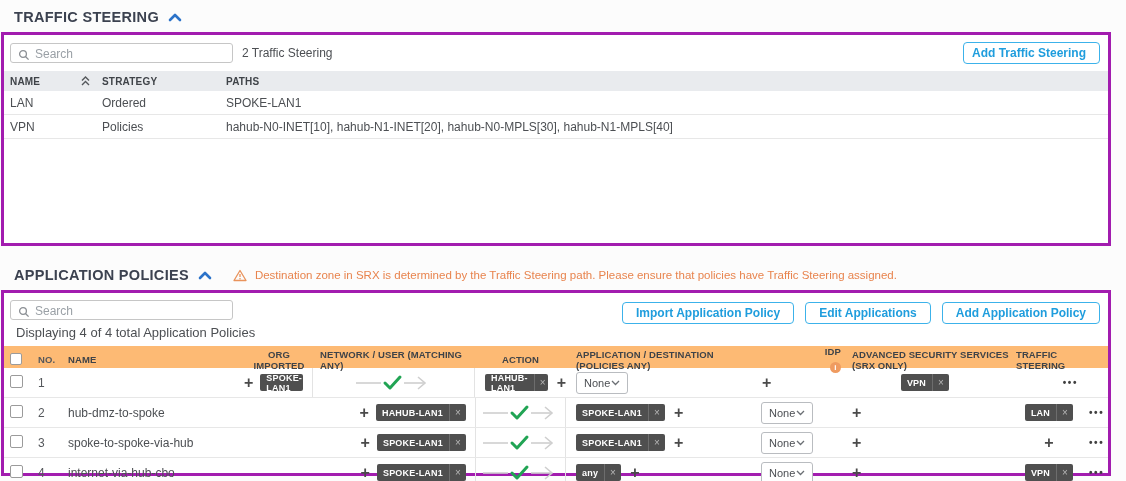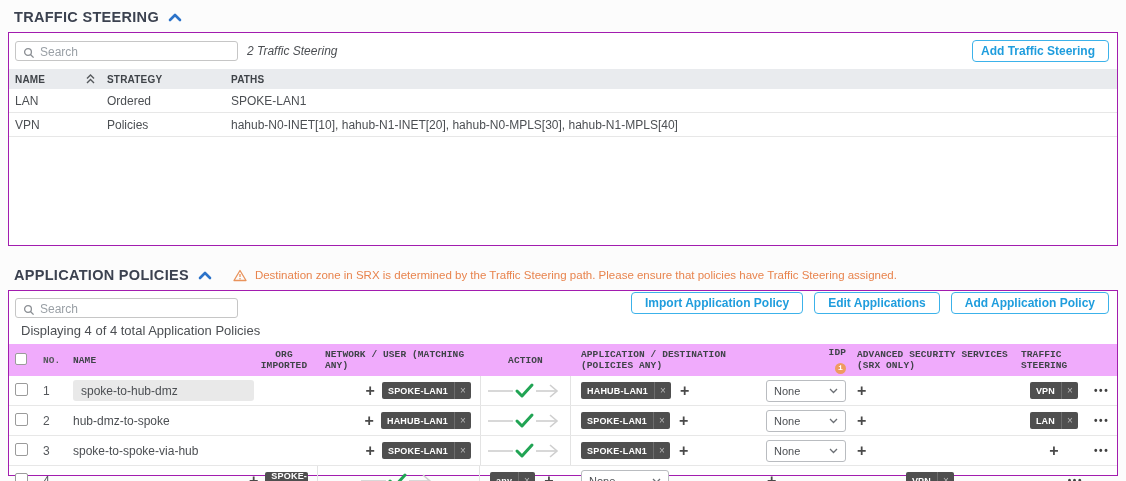--- a/index.html
+++ b/index.html
@@ -10,43 +10,43 @@
     color: #4c4f53;
     padding-top: 7px;
   }
   .section-title {
     display: flex; align-items: center; gap: 9px;
     padding: 2px 0 7px 14px;
     font-size: 14.5px; font-weight: bold; color: #3c4250; letter-spacing: .3px;
   }
   .panel {
     background: #fff;
-    border: 1px solid #a21caf;
-    margin: 0 8px;
+    border: 3px solid #a21caf;
+    margin: 0 1px;
     width: 1110px;
     position: relative;
   }
   #ts-panel { height: 214px; }
   #ap-panel { height: 186px; }
 
   
   .toolbar { display: flex; align-items: center; padding: 7px 8px 7px 6px; }
   .searchbox {
     position: relative; width: 223px; height: 20px;
     border: 1px solid #c6c6c6; border-radius: 3px; background: #fff;
   }
   .searchbox input {
     border: none; outline: none; background: transparent;
     width: 100%; height: 100%; padding-left: 24px;
     font-size: 12px; color: #4c4f53;
     font-family: "Liberation Sans", sans-serif;
   }
   .searchbox input::placeholder { color: #9aa0a6; }
   .search-icon { position: absolute; left: 7px; top: 3px; }
-  .count-label { margin-left: 9px; font-size: 12px; color: #4c4f53; font-style: italic; }
+  .count-label { margin-left: 9px; font-size: 12px; color: #4c4f53; }
   .btn {
     background: #fff; border: 1px solid #3cb2ea; color: #1f9ddd;
     border-radius: 4px; font-size: 12px; font-weight: bold;
     padding: 4px 13px; height: 22px; line-height: 13px; cursor: pointer;
     font-family: "Liberation Sans", sans-serif; white-space: nowrap;
   }
   .toolbar .btn { margin-left: auto; padding-left: 8px; }
 
   
   .ts-grid { display: grid; grid-template-columns: 92px 124px 1fr; align-items: center; }
@@ -54,31 +54,31 @@
   .ts-head .cell, .ts-row .cell { padding-left: 6px; }
   .ts-head .name-cell { display: flex; align-items: center; }
   .sort-icon { margin-left: auto; margin-right: 6px; display: inline-flex; }
   .ts-row { height: 24px; border-bottom: 1px solid #e7e7e7; font-size: 12px; color: #4c4f53; }
 
   
   .warn-wrap { display: inline-flex; align-items: center; gap: 8px; margin-left: 12px; }
   .warn-text { font-size: 11.5px; font-weight: normal; color: #e8844e; letter-spacing: 0; }
 
   .ap-toolbar { position: relative; padding: 7px 8px 0 6px; }
-  .ap-buttons { position: absolute; right: 8px; top: 1px; display: flex; gap: 11px; border-radius: 7px; }
+  .ap-buttons { position: absolute; right: 8px; top: 9px; display: flex; gap: 11px; border-radius: 7px; }
   .summary { font-size: 13px; color: #4c4f53; padding: 5px 0 6px 6px; }
 
   .ap-grid {
     display: grid;
     grid-template-columns: 26px 30px 184px 68px 163px 91px 185px 90px 168px 80px 1fr;
     align-items: center;
   }
   .ap-head {
-    background: #f0abfc; height: 32px;
-    font-size: 9.5px; font-weight: bold; color: #3f4348; letter-spacing: .1px; font-family: Liberation Mono, monospace;
+    background: #fdba74; height: 22px;
+    font-size: 9.5px; font-weight: bold; color: #3f4348; letter-spacing: .1px;
   }
   .ap-row { height: 30px; border-bottom: 1px solid #e7e7e7; font-size: 12px; }
   .c-check { padding-left: 6px; }
   .c-no { padding-left: 8px; color: #55585c; }
   .c-name { padding-left: 8px; }
   .c-org { padding-left: 2px; text-align: center; }
   .c-network { display: flex; align-items: center; justify-content: flex-end; gap: 7px; padding-right: 9px; }
   .c-action { display: flex; align-items: center; justify-content: center; height: 100%; }
   .ap-row .c-action { border-left: 1px solid #e3e3e3; border-right: 1px solid #e3e3e3; }
   .ap-head .c-action { justify-content: center; padding-left: 0; }
@@ -98,21 +98,21 @@
     letter-spacing: .2px; cursor: pointer; overflow: hidden;
   }
   .chip .chip-label { display: flex; align-items: center; padding: 0 6px; }
   .chip .chip-x {
     display: flex; align-items: center; padding: 0 5px;
     border-left: 1px solid #6d6d6d; color: #b7b7b7; font-size: 10px; font-weight: normal;
   }
   .plus { font-size: 16px; font-weight: bold; color: #4a4a4a; line-height: 14px; cursor: pointer; }
   .ellipsis { color: #3f3f3f; font-size: 10px; letter-spacing: 1.6px; font-weight: bold; cursor: pointer; white-space: nowrap; }
   .select {
-    width: 88px; height: 20px; border: 1px solid #b9bcc0; border-radius: 3px;
+    width: 52px; height: 20px; border: 1px solid #b9bcc0; border-radius: 3px;
     background: #fff; display: inline-flex; align-items: center; justify-content: space-between;
     padding: 10px 7px; font-size: 11px; color: #4c4f53; cursor: pointer;
   }
   .name-input {
     background: #e9e9e9; border-radius: 3px; width: 181px; height: 21px;
     display: flex; align-items: center; padding-left: 8px; font-size: 12px; color: #4c4f53;
     cursor: text;
   }
   .info-icon {
     width: 11px; height: 11px; border-radius: 50%; background: #ef9b60;
@@ -225,23 +225,20 @@
       <span class="info-icon">i</span>
     </div>
     <div style="padding-left:11px;">ADVANCED SECURITY SERVICES (SRX ONLY)</div>
     <div style="padding-left:7px;">TRAFFIC STEERING</div>
     <div></div>
   </div>
 
   <div class="ap-grid ap-row">
     <div class="c-check"><span class="checkbox"></span></div>
     <div class="c-no">1</div>
-    <div class="c-name">
-        <span class="name-input">spoke-to-hub-dmz</span>
-      </div>
     <div class="c-org"></div>
     <div class="c-network">
       <span class="plus">+</span>
       <span class="chip">
         <span class="chip-label">SPOKE-LAN1</span>
         <span class="chip-x">×</span>
       </span>
     </div>
     <div class="c-action">
       <svg width="80" height="18" viewBox="0 0 80 18">
@@ -377,20 +374,21 @@
         <span class="plus">+</span>
       </div>
     <div class="c-menu">
         <span class="ellipsis">•••</span>
       </div>
   </div>
 
   <div class="ap-grid ap-row">
     <div class="c-check"><span class="checkbox"></span></div>
     <div class="c-no">4</div>
+    <div class="c-name">internet-via-hub-cbo</div>
     <div class="c-org"></div>
     <div class="c-network">
       <span class="plus">+</span>
       <span class="chip">
         <span class="chip-label">SPOKE-LAN1</span>
         <span class="chip-x">×</span>
       </span>
     </div>
     <div class="c-action">
       <svg width="80" height="18" viewBox="0 0 80 18">

